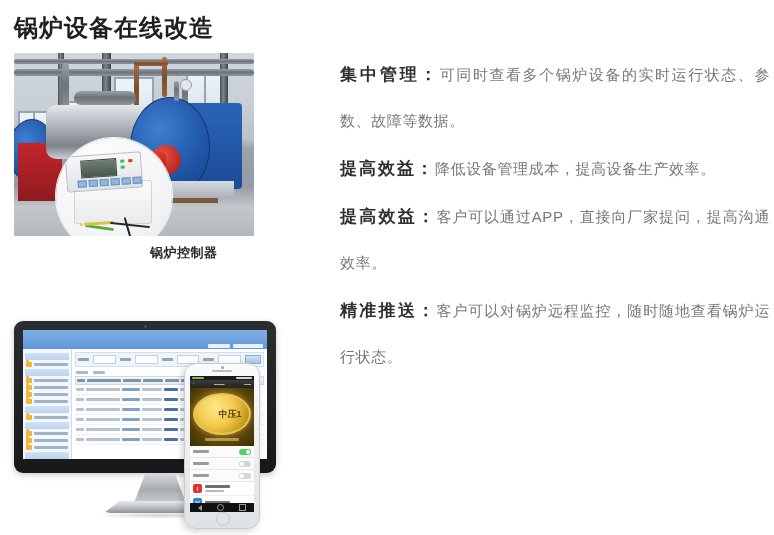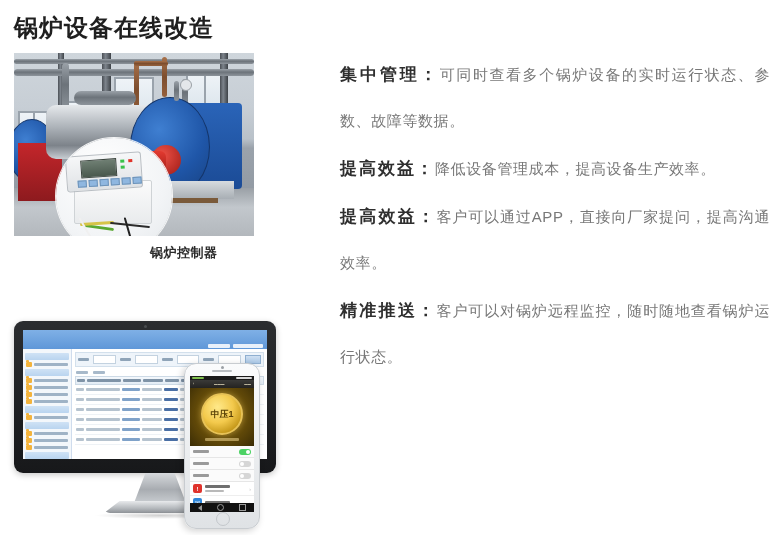--- a/index.html
+++ b/index.html
@@ -136,21 +136,21 @@
   .app-status{height:4px;background:#1a1a1a;display:flex;justify-content:space-between;align-items:center;padding:0 2px;}
   .app-status i{display:block;height:2px;background:#7fbf4d;border-radius:1px;}
   .app-nav{height:8px;background:linear-gradient(180deg,#3a3a38,#242321);
     display:flex;align-items:center;justify-content:space-between;padding:0 3px;color:#e8e0c0;font-size:3.4px;}
   .app-hero{height:58px;background:radial-gradient(circle at 50% 45%,#8a6a12,#5c4508 65%,#3a2c05);
     display:flex;flex-direction:column;align-items:center;justify-content:center;}
   .app-coin{width:38px;height:38px;border-radius:50%;
     background:radial-gradient(circle at 38% 32%,#ffe98a,#f3c94c 45%,#c79a1c 75%,#a2780f);
     border:2px solid #e7c257;display:flex;align-items:center;justify-content:center;
     color:#5a4207;font-size:9px;font-weight:bold;white-space:nowrap;
-    box-shadow:0 0 6px rgba(255,215,100,.45);}
+    box-shadow:0 0 6px rgba(255,215,100,.45);padding-left:16px;}
   .app-sub{margin-top:3px;height:3px;width:34px;background:rgba(255,230,160,.5);border-radius:1px;}
   .app-toggle{height:11px;background:#fbfbfb;border-bottom:1px solid #e6e6e6;
     display:flex;align-items:center;justify-content:space-between;padding:0 3px;}
   .tg-lbl{height:3px;width:16px;background:#9a9a9a;border-radius:1px;}
   .sw{width:12px;height:6px;border-radius:3px;background:#d6d6d6;position:relative;}
   .sw.on{background:#4cd264;}
   .sw::after{content:"";position:absolute;top:1px;width:4px;height:4px;border-radius:50%;background:#fff;left:1px;}
   .sw.on::after{left:7px;}
   .app-list{height:13px;background:#fff;border-bottom:1px solid #eee;display:flex;align-items:center;gap:3px;padding:0 3px;}
   .app-ico{width:9px;height:9px;border-radius:2px;display:flex;align-items:center;justify-content:center;

